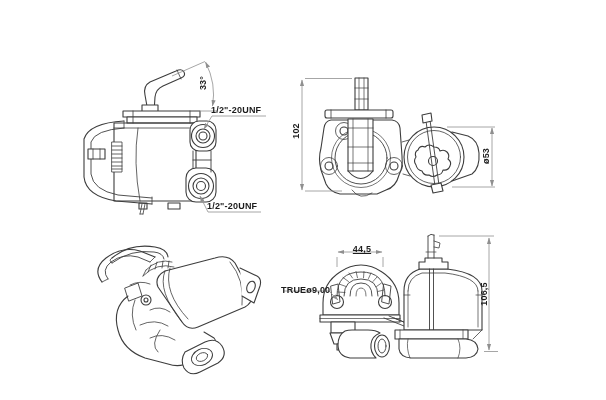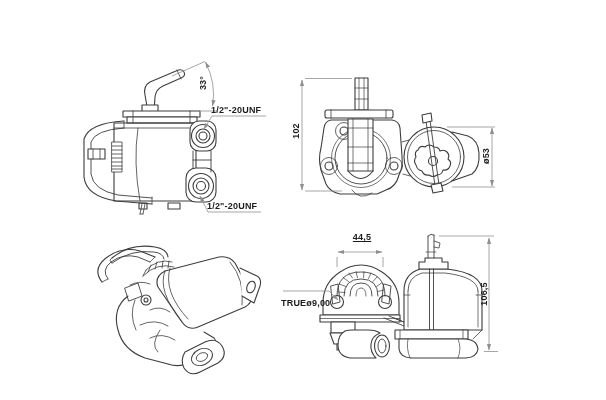--- a/index.html
+++ b/index.html
@@ -236,19 +236,19 @@
 <div class="lbl rot" style="left:193px;top:78px;width:20px;">33°</div>
 
 <div class="lbl" style="left:211px;top:105px;">1/2"-20UNF</div>
 
 <div class="lbl" style="left:207px;top:201px;">1/2"-20UNF</div>
 
 <div class="lbl rot" style="left:284px;top:126px;width:24px;">102</div>
 
 <div class="lbl rot" style="left:475px;top:151px;width:22px;">ø53</div>
 
-<div class="lbl ctr" style="left:344px;top:232px;width:36px;text-decoration:underline;">44,5</div>
-
-<div class="lbl" style="left:281px;top:298px;text-align:center;">TRUEø9,00</div>
+<div class="lbl ctr" style="left:344px;top:244px;width:36px;text-decoration:underline;">44,5</div>
+
+<div class="lbl" style="left:281px;top:285px;text-align:center;">TRUEø9,00</div>
 
 <div class="lbl rot" style="left:469px;top:289px;width:30px;">106,5</div>
 
 </div>
 
 </body></html>

